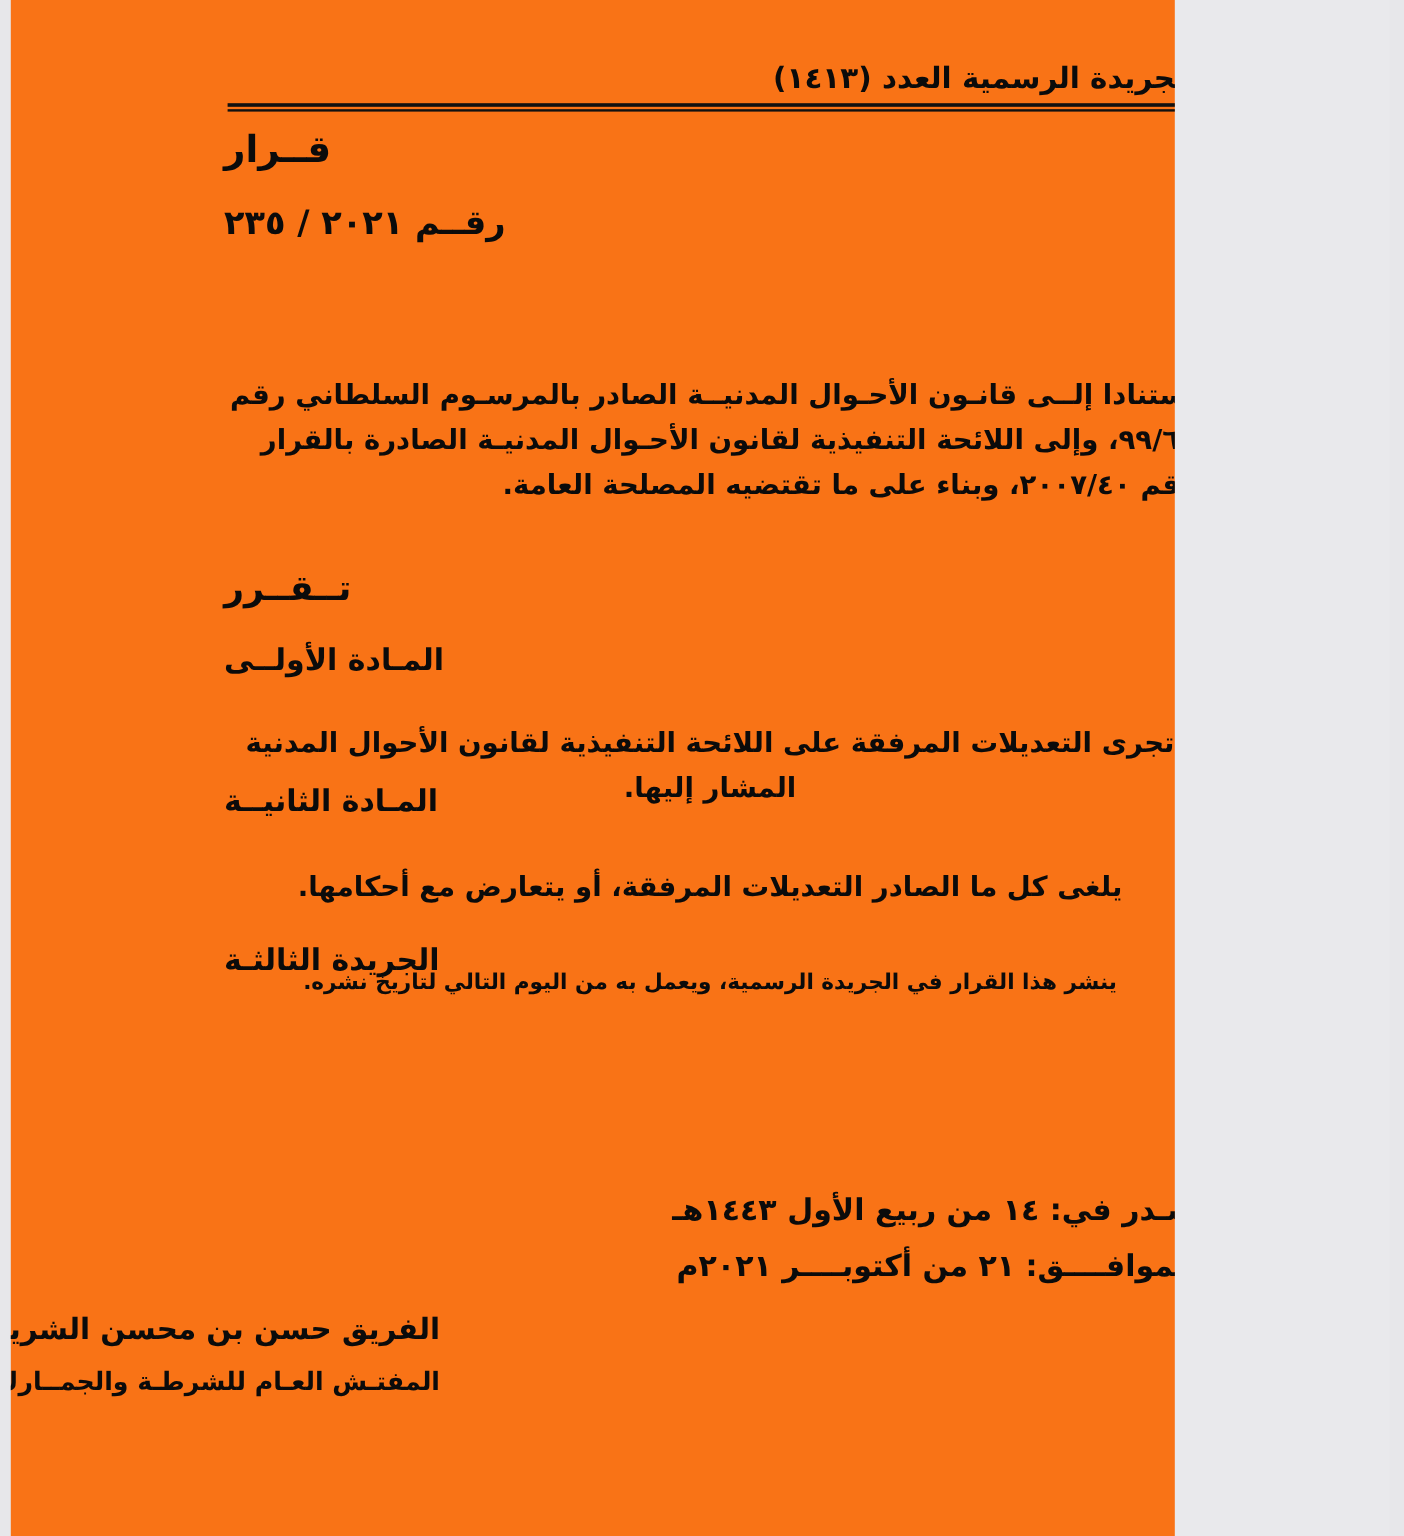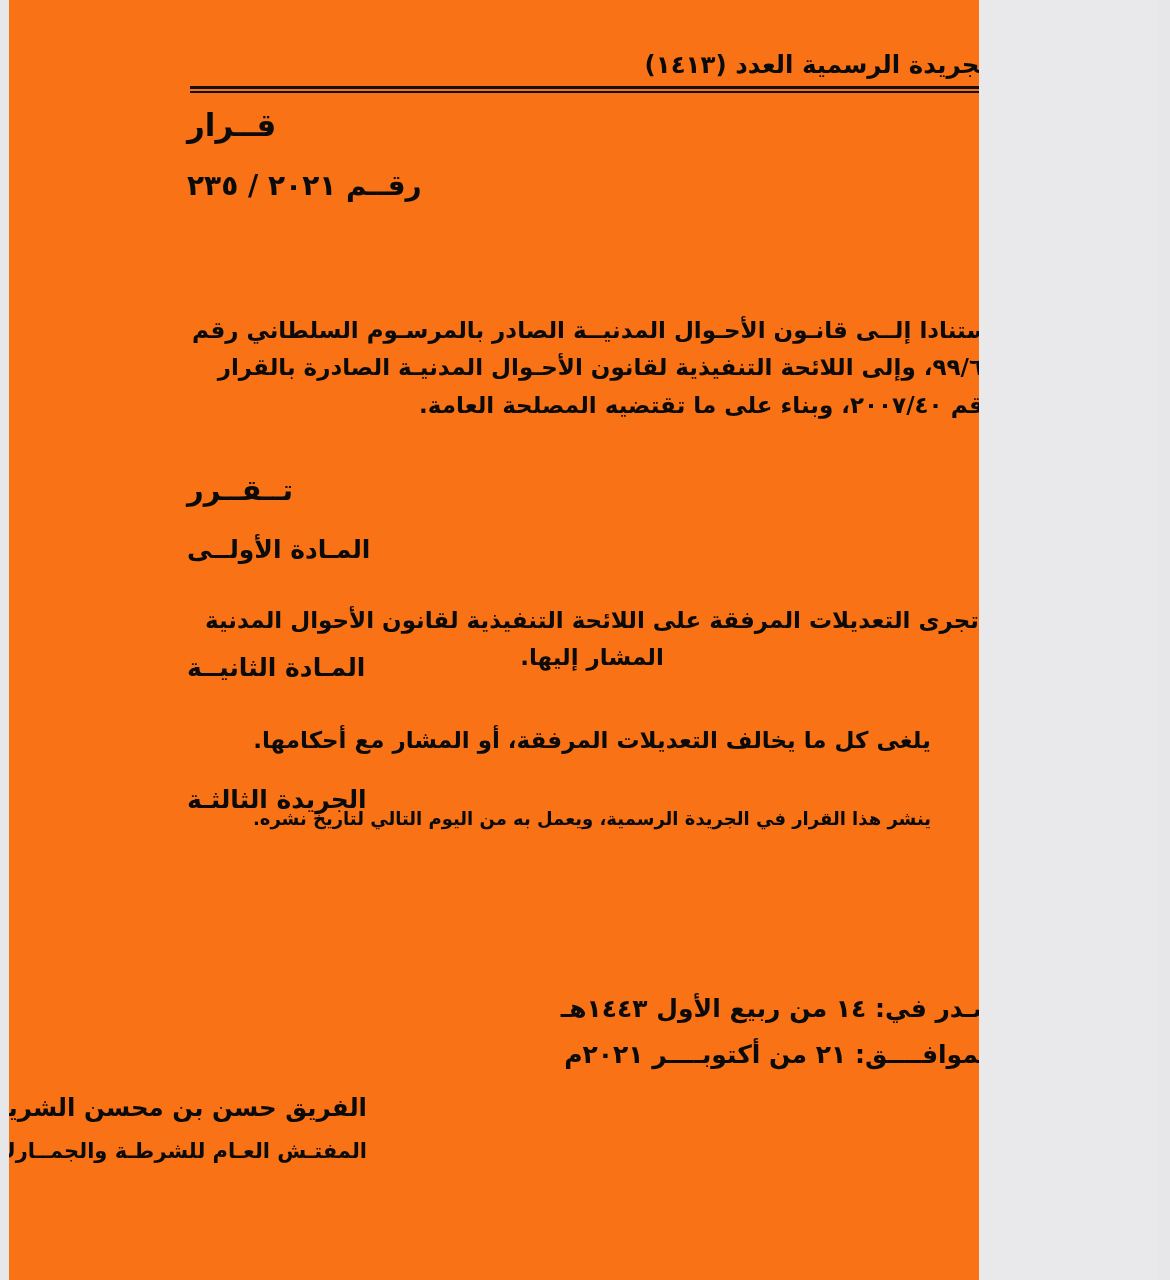--- a/index.html
+++ b/index.html
@@ -174,21 +174,21 @@
 
 
     <div class="blk right" id="p-preamble">استنادا إلــى قانـون الأحـوال المدنيــة الصادر بالمرسـوم السلطاني رقم ٩٩/٦٦، وإلى اللائحة التنفيذية لقانون الأحـوال المدنيـة الصادرة بالقرار رقم ٢٠٠٧/٤٠، وبناء على ما تقتضيه المصلحة العامة.</div>
 
     <div class="ctr" id="h-art1">المـادة الأولــى</div>
 
     <div class="ctr" id="h-taqarrur">تــقــرر</div>
     <div class="blk center" id="p-art1">تجرى التعديلات المرفقة على اللائحة التنفيذية لقانون الأحوال المدنية المشار إليها.</div>
 
     <div class="ctr" id="h-art2">المـادة الثانيــة</div>
-    <div class="blk center" id="p-art2">يلغى  كل  ما يخالف التعديلات المرفقة، أو المشار مع أحكامها.</div>
+    <div class="blk center" id="p-art2">يلغى  كل  ما الصادر التعديلات المرفقة، أو يتعارض مع أحكامها.</div>
 
     <div class="ctr" id="h-art3">الجريدة الثالثـة</div>
     <div class="blk center" id="p-art3">ينشر هذا القرار في الجريدة الرسمية، ويعمل به من اليوم التالي لتاريخ نشره.</div>
 
     <div class="dates">
       <div>صـدر في: ١٤ من ربيع الأول ١٤٤٣هـ</div>
       <div>الموافــــق: ٢١ من أكتوبــــر ٢٠٢١م</div>
     </div>
 
     <div class="signature">

